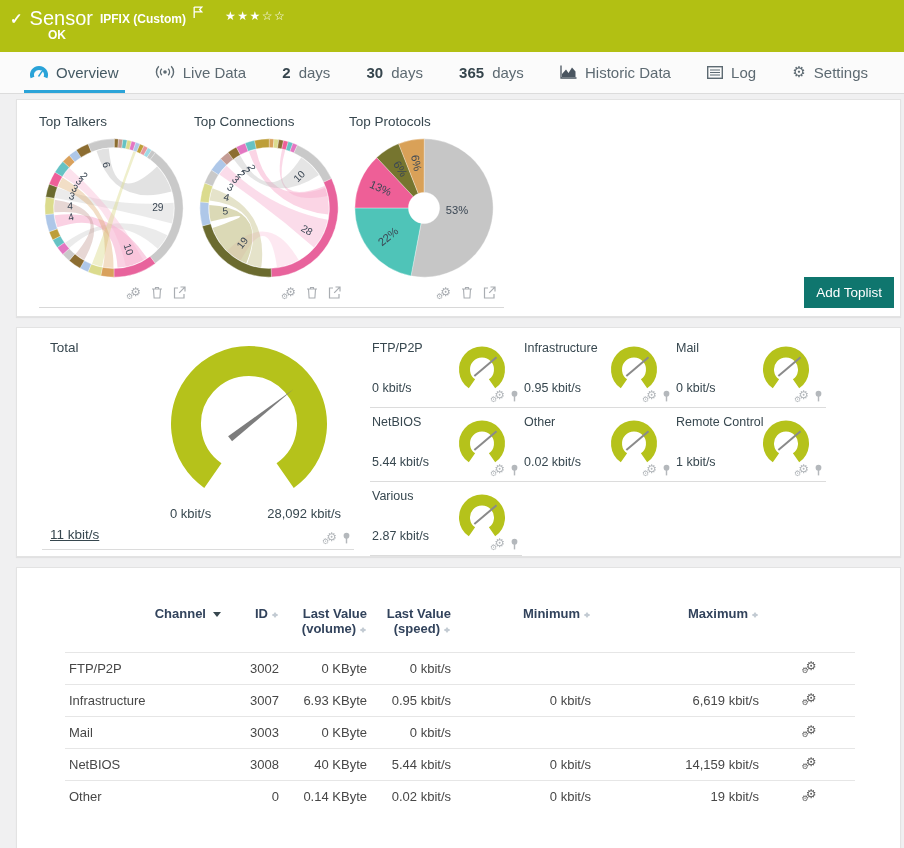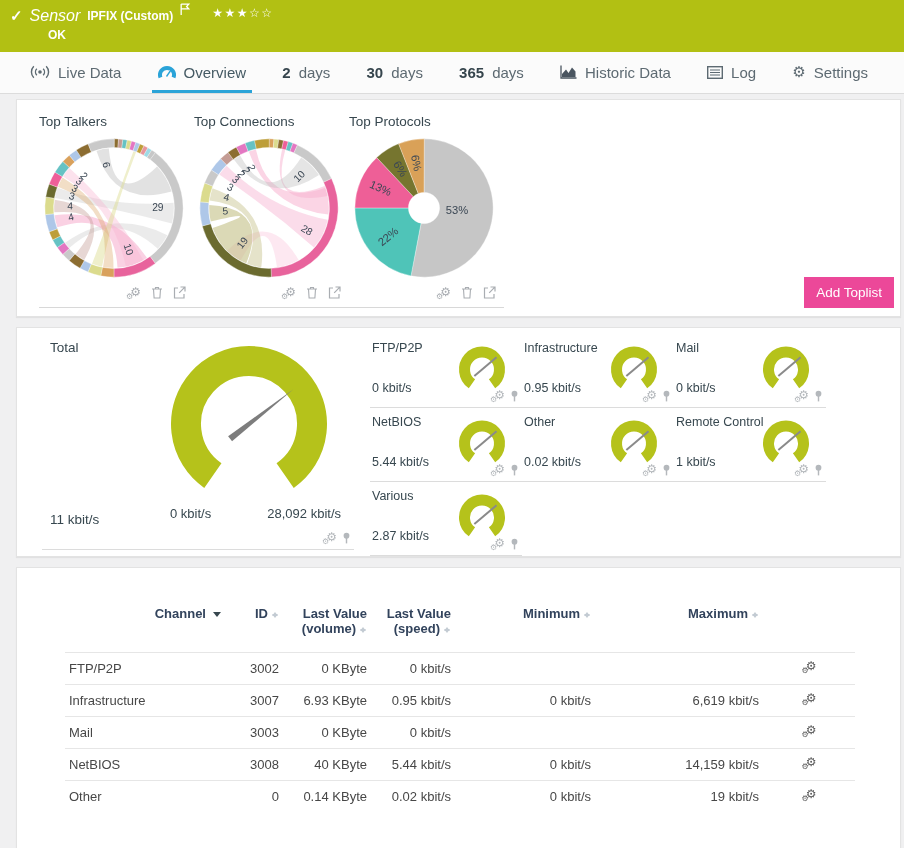--- a/index.html
+++ b/index.html
@@ -1,21 +1,21 @@
 <!DOCTYPE html>
 <html><head>
 <meta charset="utf-8">
 <style>
   html,body{margin:0;padding:0;}
   body{width:904px;height:848px;overflow:hidden;background:#f0f0f1;font-family:"Liberation Sans",sans-serif;}
   
   .sensor-header{height:52px;background:#b2c013;color:#fff;position:relative;}
   .h-line1{position:absolute;top:7px;left:10px;display:flex;align-items:center;gap:7px;}
   .check{font-size:15px;font-weight:bold;}
-  .s-prefix{font-style:italic;font-size:16px;}
+  .s-prefix{font-size:20px;}
   .s-title{font-weight:bold;font-size:12px;}
   .flag-icon{transform:translateY(-5px);}
   .stars{font-size:12px;letter-spacing:1.5px;margin-left:14px;transform:translateY(-3px);}
   .status-ok{position:absolute;top:28px;left:48px;font-size:12px;font-weight:bold;}
   
   .tabs{height:41px;background:#fbfbfb;border-bottom:1px solid #dcdcdc;display:flex;align-items:stretch;justify-content:space-between;padding:0 30px 0 24px;}
   .tab{display:flex;align-items:center;gap:8px;font-size:15px;color:#5d6a72;cursor:pointer;border-bottom:3px solid transparent;padding:2px 6px 0 6px;}
   .tab.active{border-bottom-color:#2aa3d8;color:#455a64;}
   .tab .num{font-weight:bold;color:#36454d;}
   .tab svg{display:block;}
@@ -23,30 +23,30 @@
   
   .panel{background:#fff;margin:0 3px 10px 16px;border:1px solid #e3e3e3;box-shadow:0 1px 1px rgba(0,0,0,0.06);position:relative;}
   #panel-toplists{margin-top:5px;height:216px;}
   .cards{display:flex;padding:14px 0 0 22px;}
   .chart-card{width:155px;border-bottom:1px solid #d8d8d8;padding-bottom:3px;margin-right:0;}
   .chart-card h3{margin:0 0 4px 0;font-size:13.5px;font-weight:normal;color:#37474f;}
   .chart-svg{width:150px;height:150px;display:block;}
   .seg-label{font-size:10.5px;fill:#3b4754;}
   .pie-label{font-size:11.5px;fill:#3b4754;}
   .card-icons{display:flex;justify-content:flex-end;gap:10px;align-items:center;color:#a9adb2;padding:2px 8px 4px 0;height:15px;}
-  .add-toplist{position:absolute;right:6px;bottom:8px;background:#ec4899;color:#fff;border:none;font-size:13.5px;padding:8px 12px;cursor:pointer;font-family:inherit;}
+  .add-toplist{position:absolute;right:6px;bottom:8px;background:#0f766e;color:#fff;border:none;font-size:13.5px;padding:8px 12px;cursor:pointer;font-family:inherit;}
   
   #panel-gauges{height:228px;}
   .gauges-wrap{display:flex;padding:6px 0 0 25px;}
   .total-cell{width:312px;position:relative;height:215px;border-bottom:1px solid #dcdcdc;}
   .total-label{position:absolute;top:6px;left:8px;font-size:13.5px;color:#37474f;}
   #big-gauge-svg{position:absolute;left:112px;top:4px;}
   .gmin{position:absolute;left:128px;bottom:28px;font-size:13px;color:#37474f;}
   .gmax{position:absolute;right:13px;bottom:28px;font-size:13px;color:#37474f;}
-  .total-value{position:absolute;left:8px;bottom:22px;font-size:13.5px;color:#37474f;}
+  .total-value{position:absolute;left:8px;bottom:7px;font-size:13.5px;color:#37474f;text-decoration:underline;}
   .cell-icons{position:absolute;right:3px;bottom:4px;display:flex;gap:5px;align-items:center;color:#b4b8bc;}
   .mini-grid{display:grid;grid-template-columns:repeat(3,152px);margin-left:16px;}
   .mini-cell{position:relative;height:73px;border-bottom:1px solid #dcdcdc;}
   .mini-cell.empty{border-bottom:none;}
   .mini-label{position:absolute;top:7px;left:2px;font-size:12.5px;color:#37474f;}
   .mini-value{position:absolute;bottom:12px;left:2px;font-size:12.5px;color:#37474f;}
   .mini-gauge{position:absolute;right:14px;top:10px;}
   
   .gear2{position:relative;display:inline-block;font-style:normal;line-height:1;width:15px;height:14px;}
   .gear2::before{content:"\2699";font-size:12px;position:absolute;right:0;top:0;}
@@ -76,34 +76,34 @@
       <svg width="11" height="13" viewBox="0 0 10 12">
           <path d="M1 1 v10 M1 1 h7 l-2 2.2 2 2.3 H1" fill="none" stroke="#fff" stroke-width="1.2"></path>
         </svg>
     </span>
     <span class="stars"><span>★</span><span>★</span><span>★</span><span>☆</span><span>☆</span></span>
   </div>
   <div class="status-ok">OK</div>
 </header>
 
 <nav class="tabs">
-  <div class="tab">
-    <svg width="20" height="14" viewBox="0 0 20 14">
-        <circle cx="10" cy="7" r="1.8" fill="#5d6a72"></circle>
-        <path d="M6.8 3.8 a4.6 4.6 0 0 0 0 6.4 M13.2 3.8 a4.6 4.6 0 0 1 0 6.4 M3.8 1.2 a8.3 8.3 0 0 0 0 11.6 M16.2 1.2 a8.3 8.3 0 0 1 0 11.6" stroke="#5d6a72" fill="none" stroke-width="1.4"></path>
-      </svg>
-    <span>Live Data</span>
-  </div>
   <div class="tab active">
     <svg width="18" height="16" viewBox="0 0 18 16">
         <path d="M2.5 13.5 A7 7 0 1 1 15.5 13.5" fill="none" stroke="#2aa3d8" stroke-width="4"></path>
         <line x1="8.5" y1="12.5" x2="12.5" y2="6.5" stroke="#fff" stroke-width="1.6"></line>
         <line x1="8.5" y1="12.5" x2="13" y2="6" stroke="#2aa3d8" stroke-width="1.4"></line>
       </svg>
     <span>Overview</span>
+  </div>
+  <div class="tab">
+    <svg width="20" height="14" viewBox="0 0 20 14">
+        <circle cx="10" cy="7" r="1.8" fill="#5d6a72"></circle>
+        <path d="M6.8 3.8 a4.6 4.6 0 0 0 0 6.4 M13.2 3.8 a4.6 4.6 0 0 1 0 6.4 M3.8 1.2 a8.3 8.3 0 0 0 0 11.6 M16.2 1.2 a8.3 8.3 0 0 1 0 11.6" stroke="#5d6a72" fill="none" stroke-width="1.4"></path>
+      </svg>
+    <span>Live Data</span>
   </div>
   <div class="tab">
     <span class="num">2</span>
     <span>days</span>
   </div>
   <div class="tab">
     <span class="num">30</span>
     <span>days</span>
   </div>
   <div class="tab">

